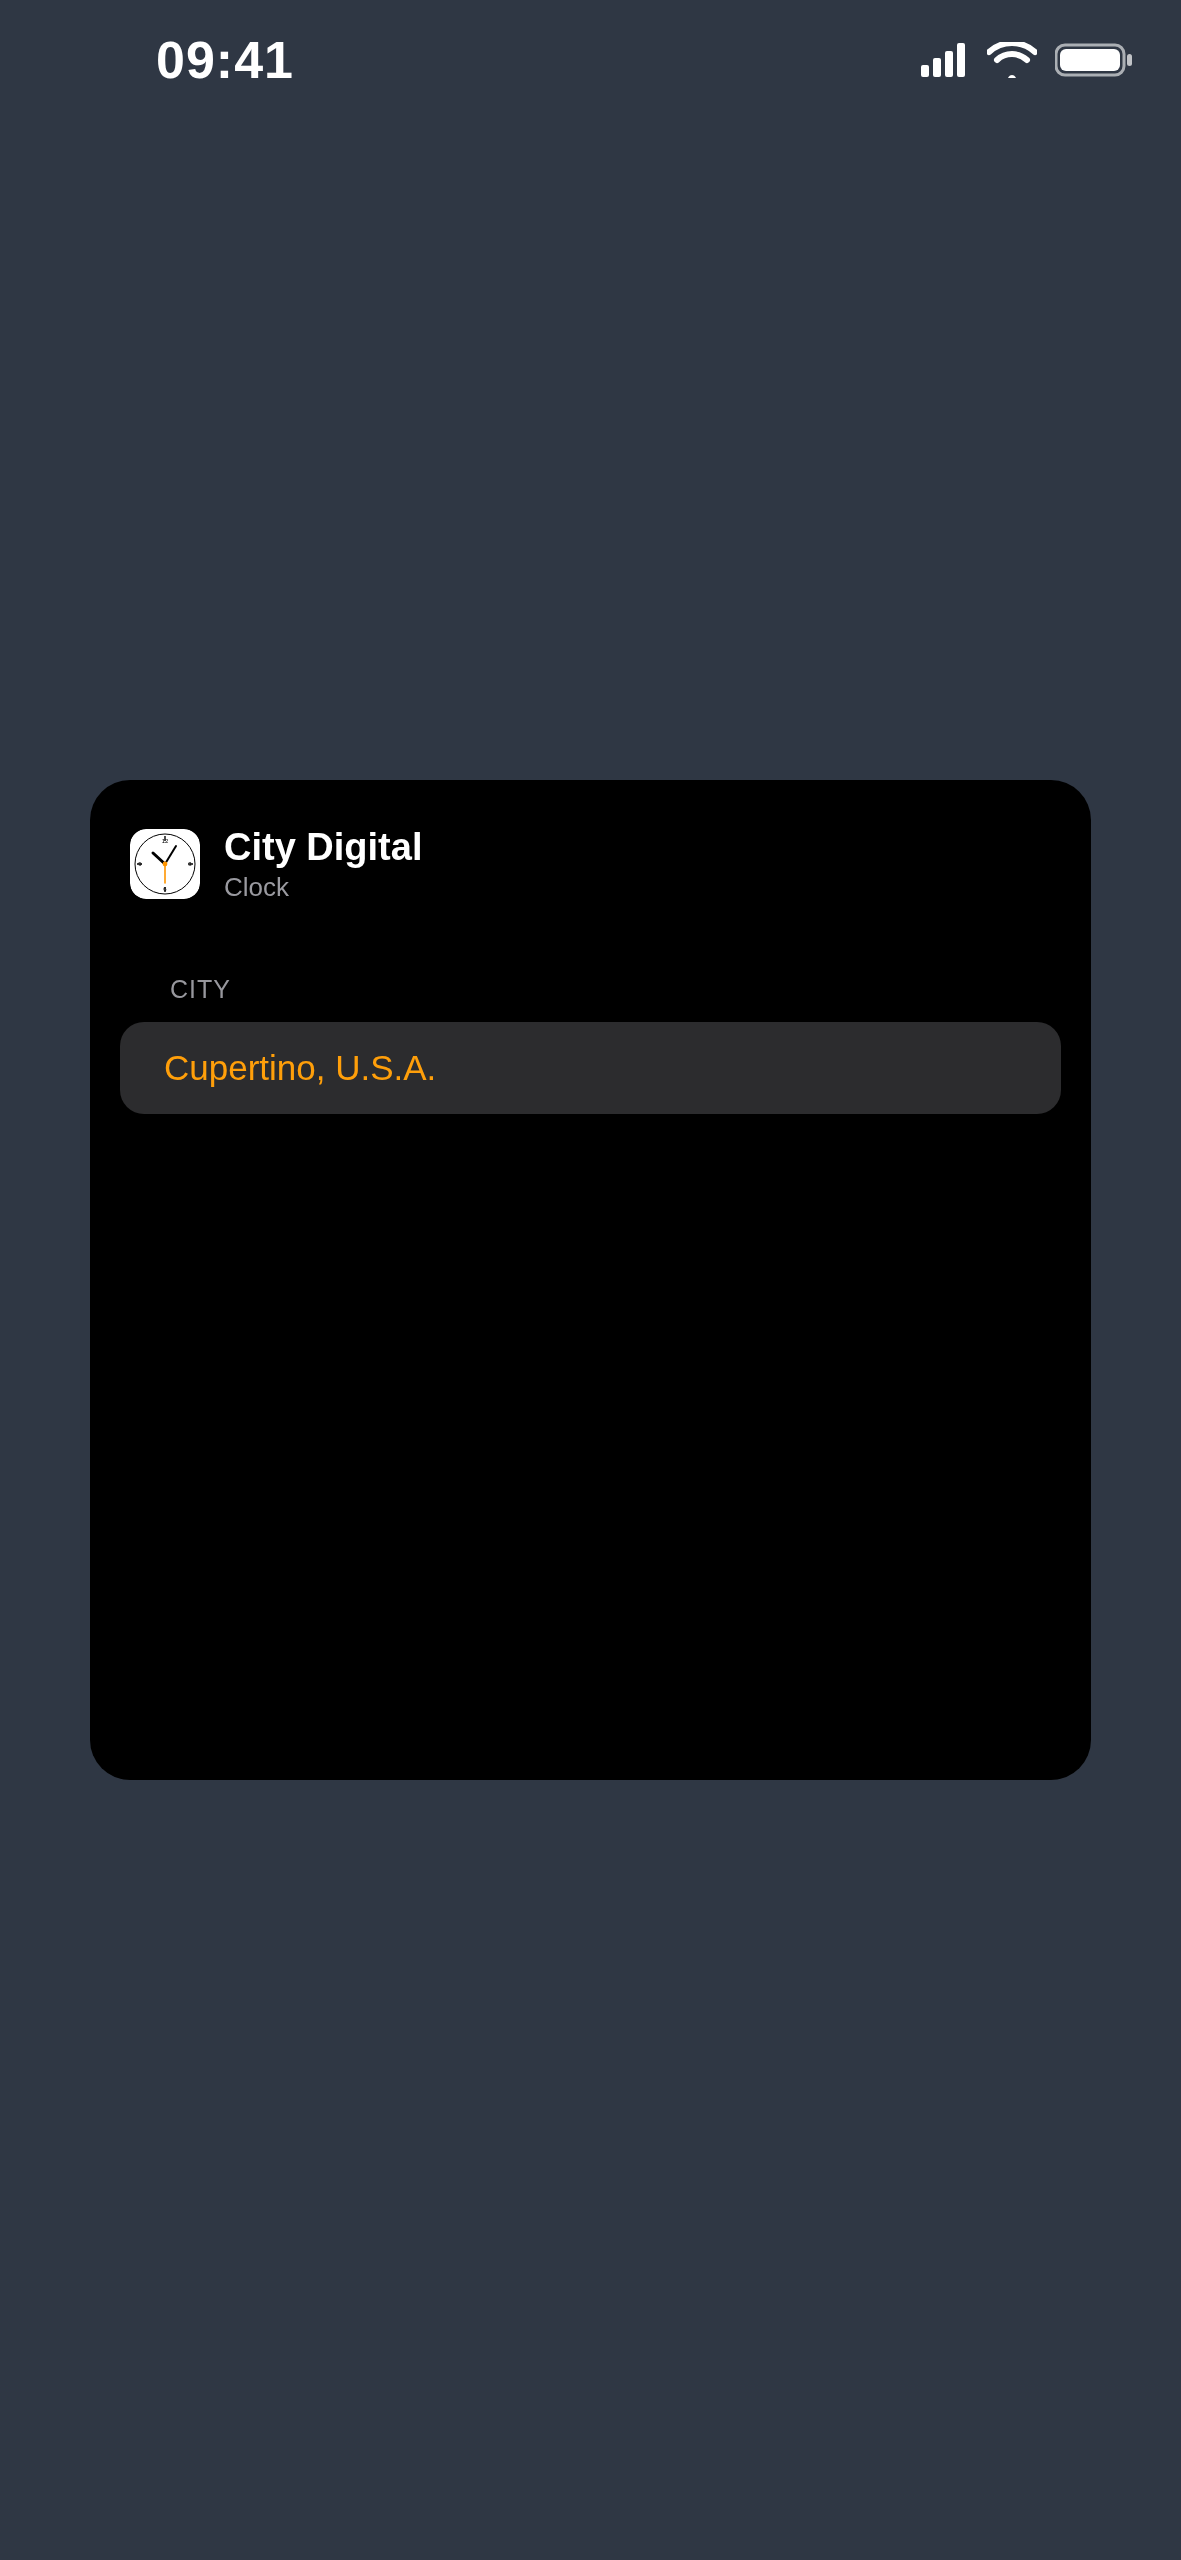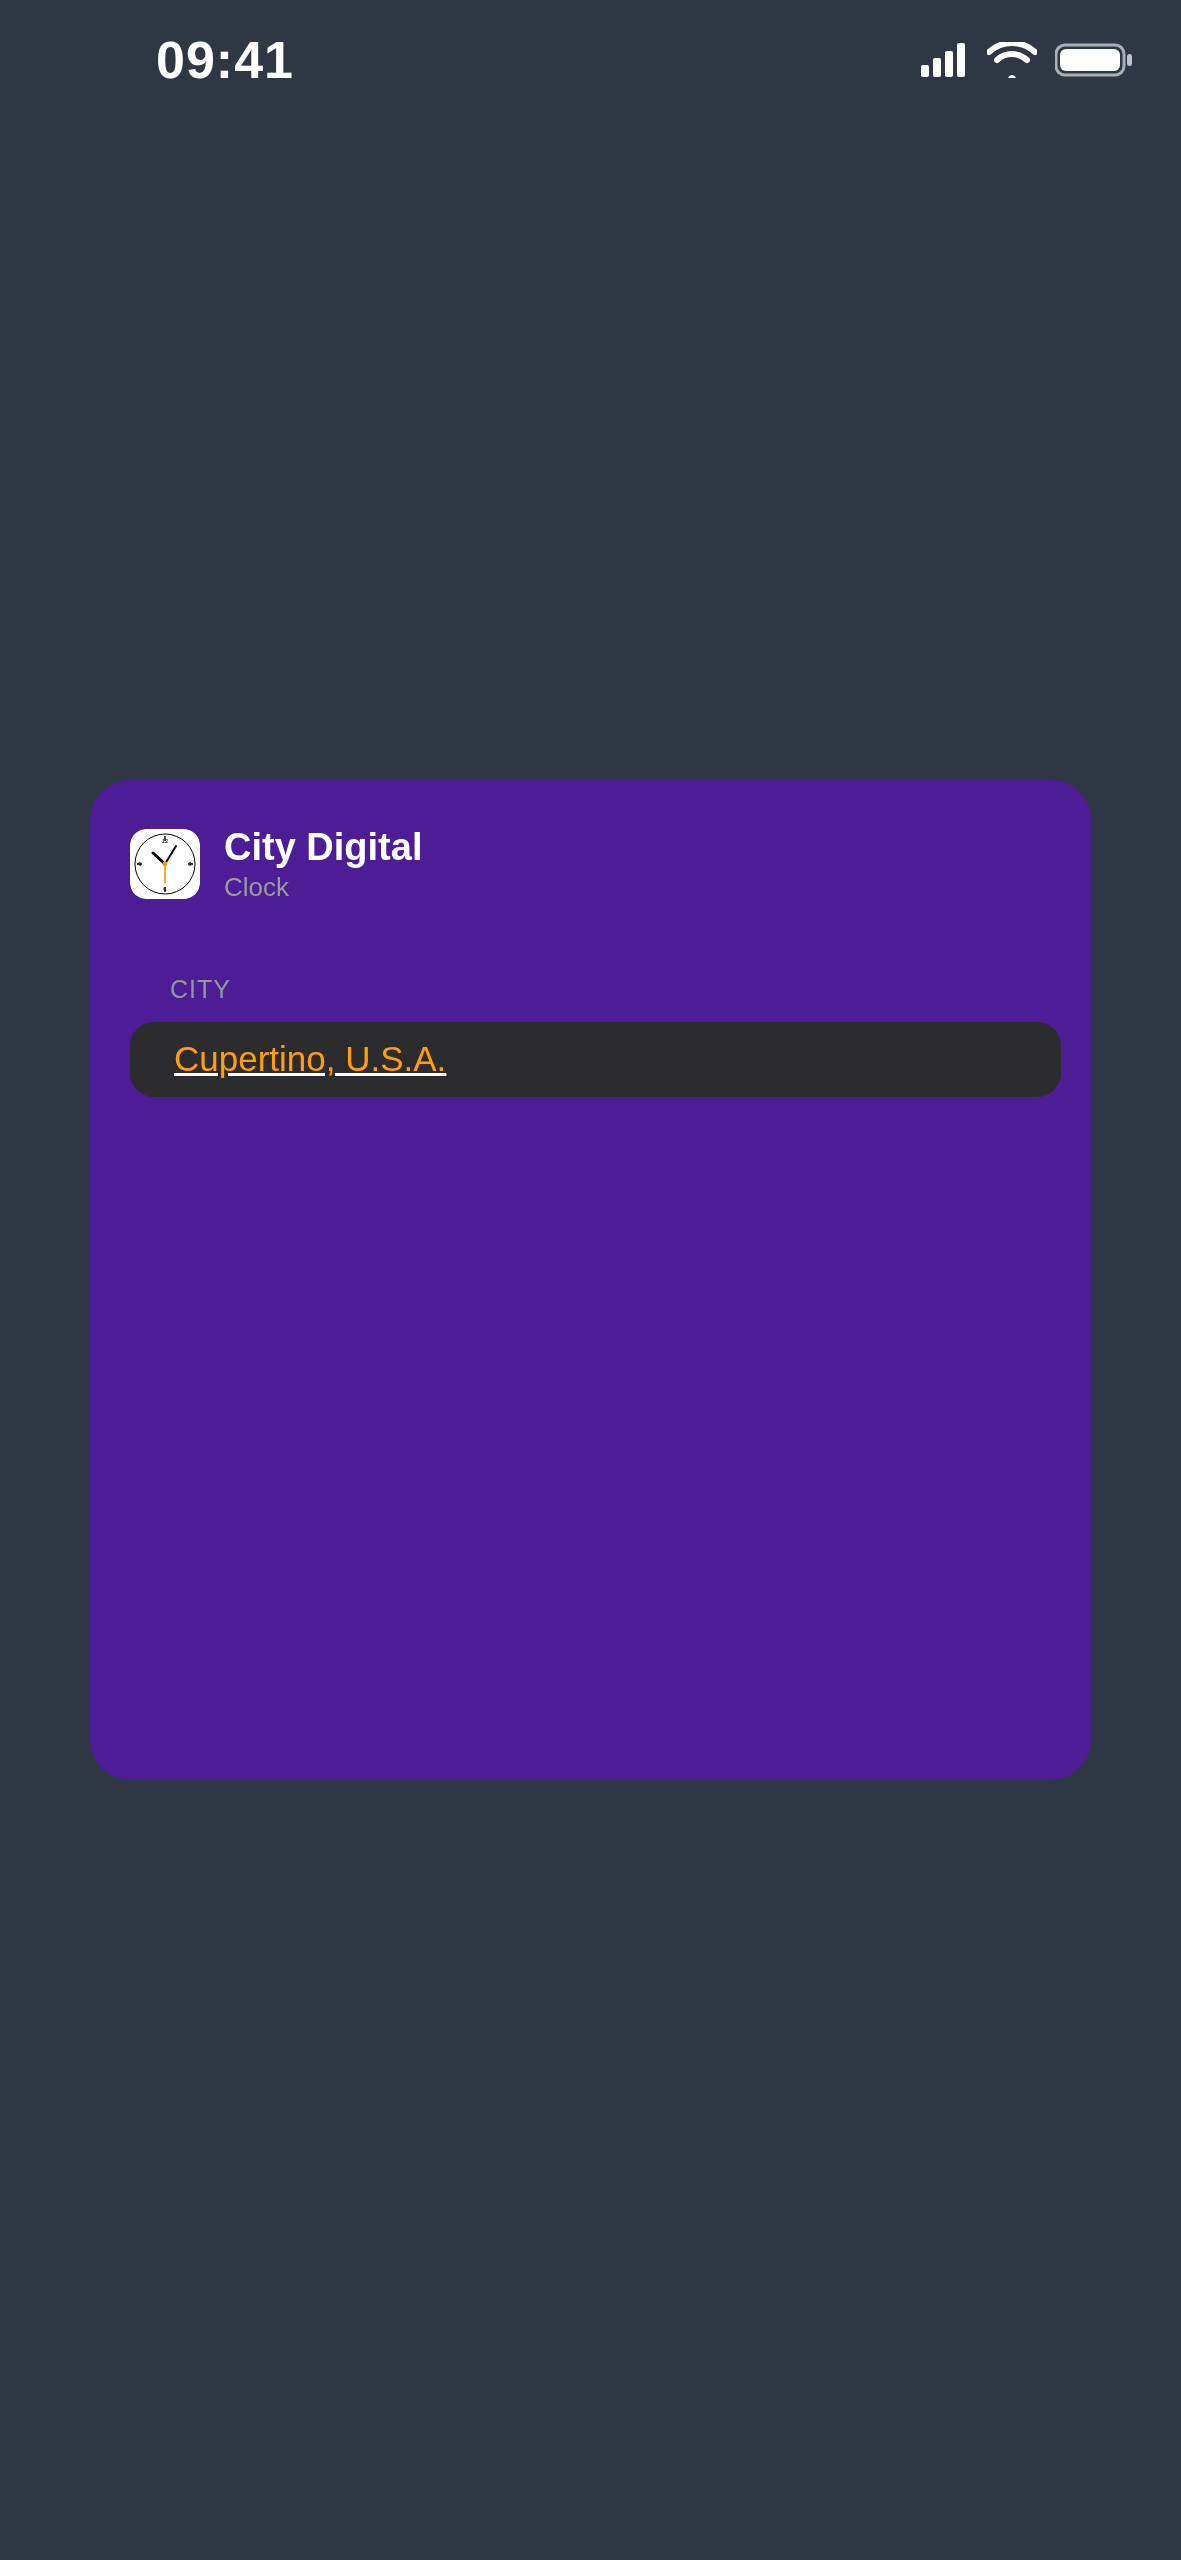--- a/index.html
+++ b/index.html
@@ -40,21 +40,21 @@
   .status-icons svg { display: block; }
 
   
   .card {
     position: absolute;
     left: 90px;
     right: 90px;
     
     top: 780px;
     height: 1000px;
-    background: #4c1d95;
+    background: #000000;
     border-radius: 40px;
     padding: 46px 0 46px 0;
   }
 
   .card-header {
     display: flex;
     align-items: center;
     gap: 24px;
     padding: 0 40px;
   }
@@ -89,28 +89,27 @@
 
   .section-label {
     padding: 72px 40px 12px 80px;
     font-size: 25px;
     letter-spacing: 1px;
     color: #97979d;
     text-transform: uppercase;
   }
 
   .city-row {
-    margin: 6px 30px 0 40px;
-    height: 75px;
+    margin: 6px 30px 0 30px;
+    height: 92px;
     background: #2c2c2e;
     border-radius: 24px;
     display: flex;
     align-items: center;
     padding: 0 44px;
-    text-decoration: underline;
   }
   .city-value {
     font-size: 35px;
     color: #ff9f0a;
   }
 </style>
 </head>
 <body>
 
 <div class="status-bar">

